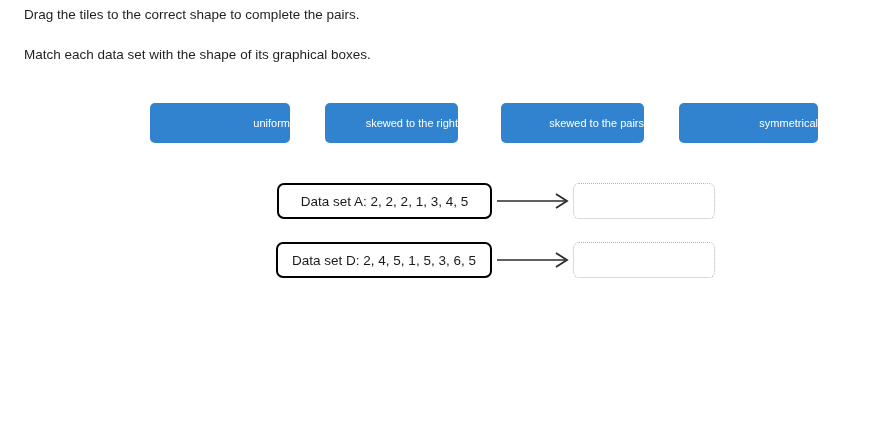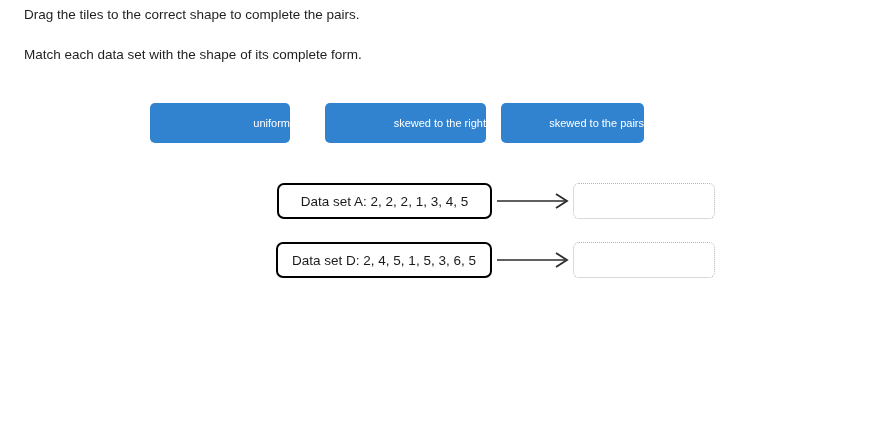--- a/index.html
+++ b/index.html
@@ -51,21 +51,21 @@
     color: #ffffff;
     font-size: 11px;
     line-height: 40px;
     text-align: right;
     white-space: nowrap;
     cursor: move;
     user-select: none;
     box-sizing: border-box;
   }
   .tile-0 { left: 150px; width: 140px; }
-  .tile-1 { left: 325px; width: 161px; }
+  .tile-1 { left: 325px; width: 133px; }
   .tile-2 { left: 501px; width: 143px; }
   .tile-3 { left: 679px; width: 139px; }
 
   
   .rows {
     position: absolute;
     left: 0;
     top: 183px;
     width: 890px;
   }
@@ -118,27 +118,28 @@
     border-radius: 6px;
     background: #ffffff;
     box-sizing: border-box;
   }
 </style>
 </head>
 <body>
 
 <div class="instructions">
   <p class="instruction-line">Drag the tiles to the correct shape to complete the pairs.</p>
-  <p class="instruction-line">Match each data set with the shape of its complete form.</p>
+  <p class="instruction-line">Match each data set with the shape of its graphical boxes.</p>
 </div>
 
 <div class="tile-tray">
   <div class="tile tile-0">uniform</div>
   <div class="tile tile-1">skewed to the right</div>
   <div class="tile tile-2">skewed to the pairs</div>
+  <div class="tile tile-3">symmetrical</div>
 </div>
 
 <div class="rows">
 
   <div class="match-row">
     <div class="dataset-box dataset-narrow">Data set A: 2, 2, 2, 1, 3, 4, 5</div>
     <div class="arrow">
       <svg width="76" height="20" viewBox="0 0 76 20">
         <line x1="0" y1="10" x2="68" y2="10" stroke="#2b2b2b" stroke-width="1.6"></line>
         <polyline points="59,3 70,10 59,17" fill="none" stroke="#2b2b2b" stroke-width="1.8"></polyline>

